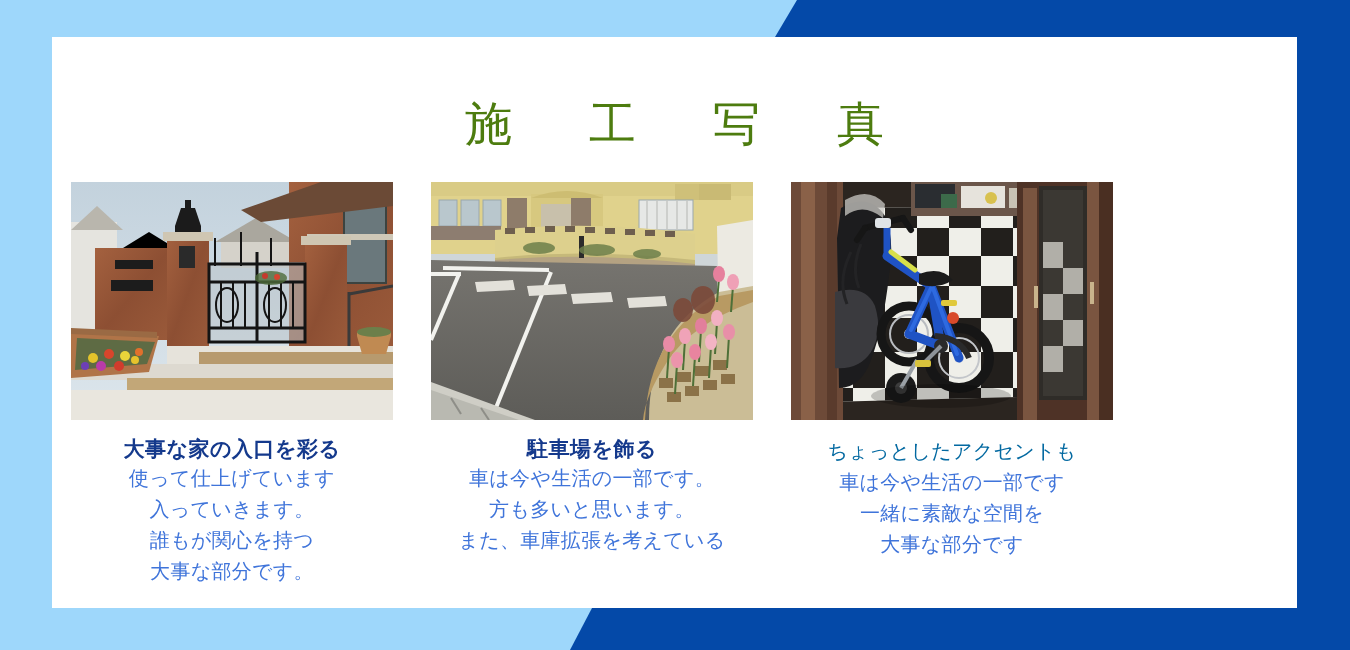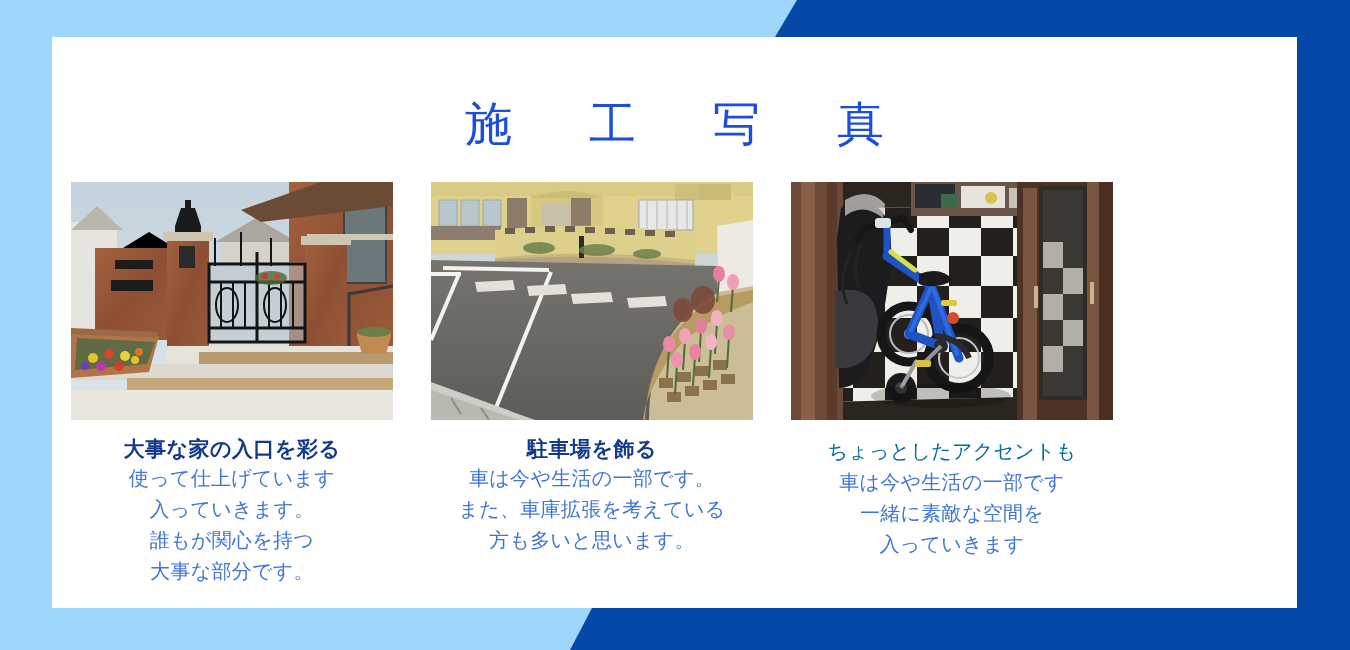--- a/index.html
+++ b/index.html
@@ -15,21 +15,21 @@
   .bg-dark-top{position:absolute;left:0;top:0;width:1350px;height:37px;background:#0449a8;
       clip-path:polygon(797px 0, 1350px 0, 1350px 37px, 775px 37px);}
   .bg-dark-right{position:absolute;right:0;top:0;width:53px;height:650px;background:#0449a8;}
   .bg-dark-bottom{position:absolute;left:0;bottom:0;width:1350px;height:42px;background:#0449a8;
       clip-path:polygon(592px 0, 1350px 0, 1350px 42px, 570px 42px);}
   .panel{position:absolute;left:52px;top:37px;width:1245px;height:571px;background:#ffffff;}
 
   
   .title{
     position:absolute;left:52px;top:98px;width:1245px;
-    text-align:center;color:#1d4ed8;font-size:47px;line-height:1.1;
+    text-align:center;color:#4d7c0f;font-size:47px;line-height:1.1;
     letter-spacing:31px;text-indent:31px;font-weight:400;
     font-family:"DejaVu Sans","Liberation Sans",sans-serif;
     white-space:nowrap;
   }
 
   
   .cards{position:absolute;left:52px;top:182px;width:1043px;display:flex;}
   .card{width:415px;display:flex;flex-direction:column;align-items:center;}
   .photo{width:322px;height:238px;border:0;overflow:hidden;position:relative;background:#c9c9c0;}
   .photo svg{display:block;width:322px;height:238px;}
@@ -293,22 +293,22 @@
           <g stroke="#8e8e88" stroke-width="2">
             <line x1="20" y1="216" x2="30" y2="232"></line>
               <line x1="50" y1="226" x2="58" y2="238"></line>
           </g>
         </svg>
       </div>
       <div class="caption">
         <div class="cap-head">駐車場を飾る</div>
         <div class="cap-body">
           <span class="cap-body-line">車は今や生活の一部です。</span>
+          <span class="cap-body-line">方も多いと思います。</span>
           <span class="cap-body-line">また、車庫拡張を考えている</span>
-          <span class="cap-body-line">方も多いと思います。</span>
         </div>
       </div>
     </div>
 
     <div class="card">
       <div class="photo">
         <svg viewBox="0 0 322 238" preserveAspectRatio="none" aria-hidden="true">
           <defs>
             <clipPath id="flr">
                 <polygon points="52,26 240,24 268,214 36,220"></polygon>
@@ -440,19 +440,19 @@
           </g>
 
           <ellipse cx="150" cy="214" rx="70" ry="12" fill="#000" opacity=".2"></ellipse>
         </svg>
       </div>
       <div class="caption">
         <div class="cap-body">
           <span class="cap-head-plain">ちょっとしたアクセントも</span>
           <span class="cap-body-line">車は今や生活の一部です</span>
           <span class="cap-body-line">一緒に素敵な空間を</span>
-          <span class="cap-body-line">入っていきます</span>
+          <span class="cap-body-line">大事な部分です</span>
         </div>
       </div>
     </div>
 
   </div>
 </div>
 
 </body></html>

